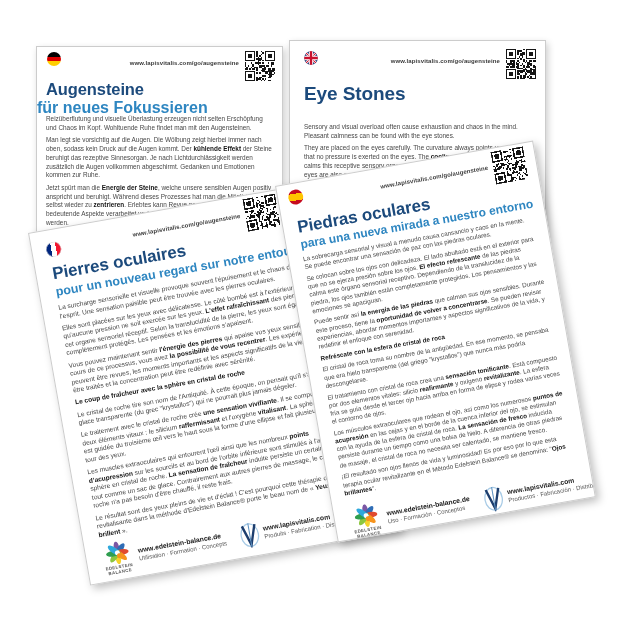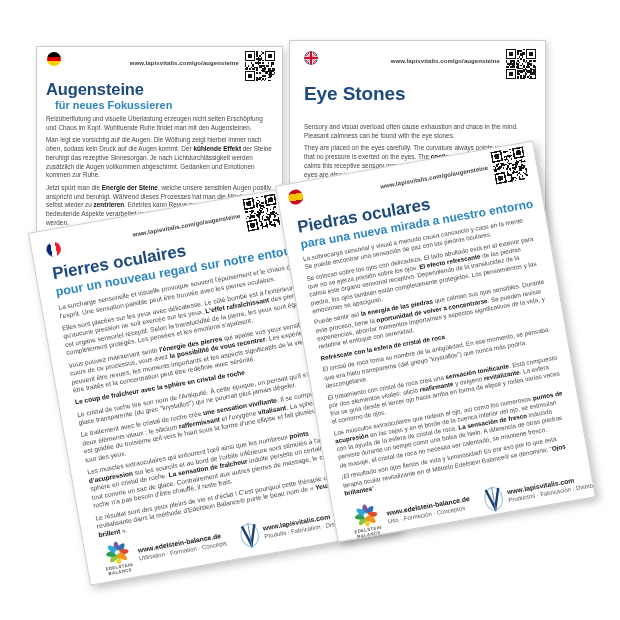--- a/index.html
+++ b/index.html
@@ -29,21 +29,21 @@
   h2{position:absolute;margin:0;font-weight:bold;color:#2e86c1;}
   .body{position:absolute;color:#474747;}
   .body p{margin:0 0 4px 0;}
   .body b{color:#141414;}
 
   
   #card-de .flag{left:10px;top:5px;}
   #card-de .qr{right:7px;top:4px;}
   #card-de .hdr-url{right:43px;top:13px;}
   #card-de h1{left:9px;top:33px;font-size:16.5px;}
-  #card-de h2{left:18px;top:52px;font-size:11px;}
+  #card-de h2{left:0;top:52px;font-size:16px;}
   #card-de .body{left:9px;top:68px;width:228px;font-size:6.4px;line-height:8.7px;}
 
   
   #card-en .flag{left:14px;top:10px;}
   #card-en .qr{right:9px;top:8px;}
   #card-en .hdr-url{right:45px;top:17px;}
   #card-en h1{left:14px;top:42px;font-size:19px;}
   #card-en h2{left:14px;top:64px;font-size:12.5px;}
   #card-en .body{left:14px;top:82px;width:225px;font-size:6.4px;line-height:8.7px;}
 

